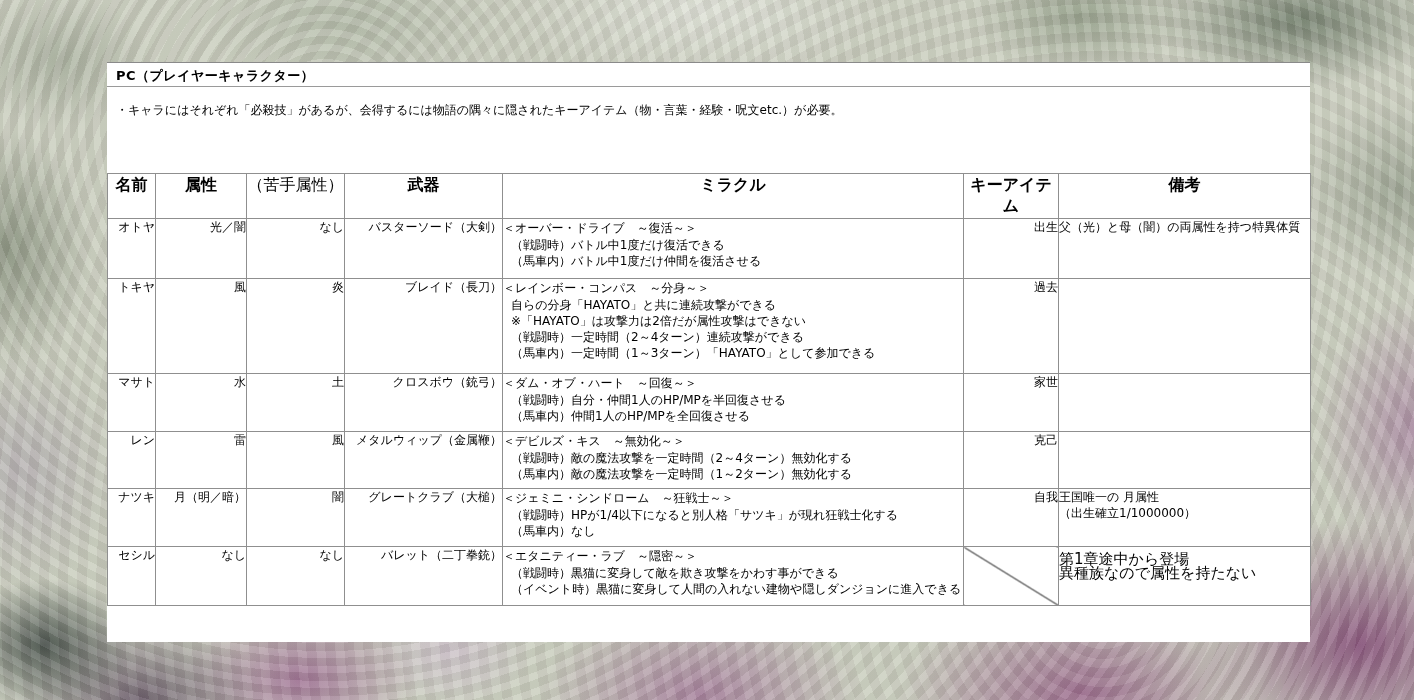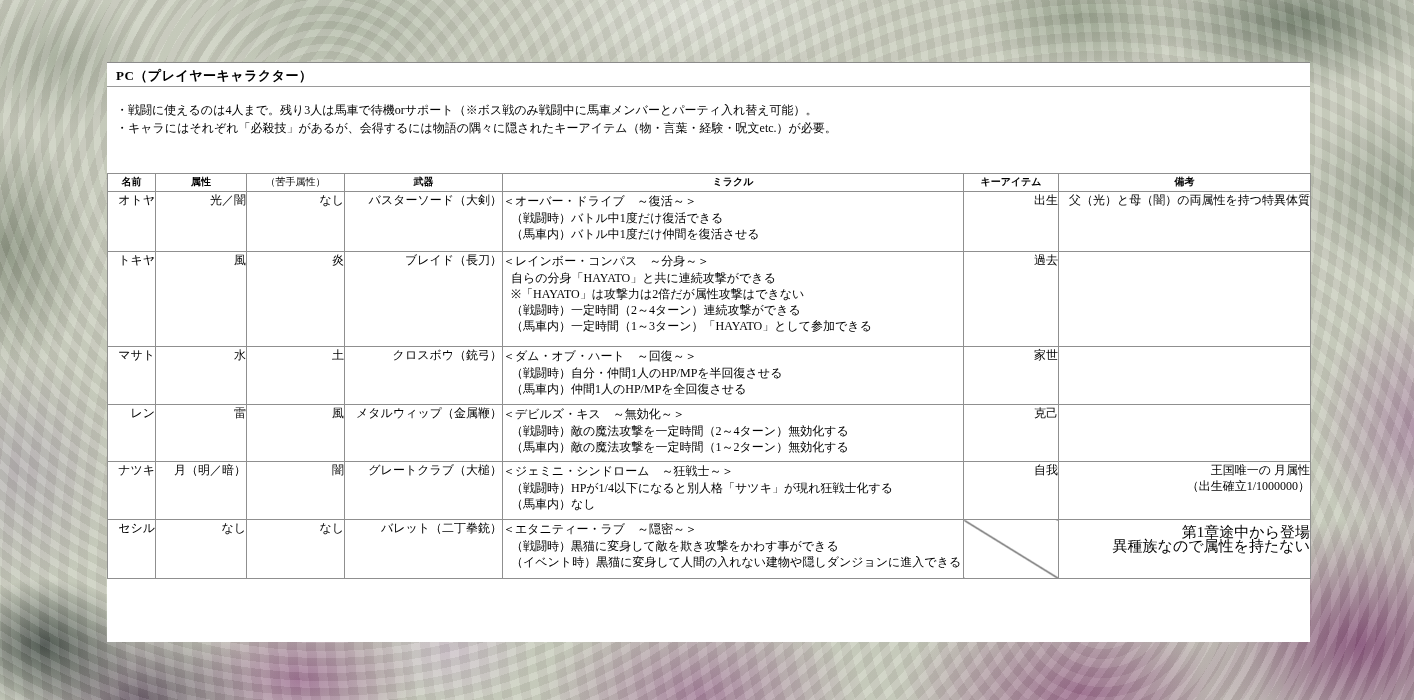--- a/index.html
+++ b/index.html
@@ -30,21 +30,21 @@
       #c9cdbd;
   }
   #screen::before{
     content:"";position:absolute;inset:0;pointer-events:none;
     background:
       repeating-radial-gradient(circle at 23% 18%, rgba(255,255,255,.10) 0 7px, rgba(92,104,84,.07) 7px 15px),
       repeating-radial-gradient(circle at 78% 86%, rgba(255,255,255,.08) 0 9px, rgba(96,60,92,.06) 9px 19px);
   }
   #panel{
     position:absolute;left:107px;top:62px;width:1203px;height:580px;
-    background:#fff;border-top:1px solid #8a8a8a;box-sizing:border-box;font-family:Liberation Serif, serif;
+    background:#fff;border-top:1px solid #8a8a8a;box-sizing:border-box;
   }
   .panel-title{
     position:absolute;left:9px;top:4px;
     font-size:13px;font-weight:bold;letter-spacing:.5px;
   }
   .panel-rule{
     position:absolute;left:0;top:23px;width:100%;height:0;
     border-top:1px solid #9a9a9a;
   }
   .notes{
@@ -53,45 +53,44 @@
   }
   table.pc{
     position:absolute;left:0;top:110px;
     width:1203px;border-collapse:collapse;table-layout:fixed;
     font-size:12px;
   }
   table.pc th, table.pc td{
     border:1px solid #8f8f8f;vertical-align:top;padding:0;overflow:hidden;
   }
   tr.hdr{height:18px;}
-  tr.hdr th{font-weight:bold;font-size:10px;text-align:center;padding:1px 0;}
+  tr.hdr th{font-weight:bold;font-size:16px;text-align:center;padding:1px 0;}
   tr.hdr th.normal{font-weight:normal;}
   td.c-center{text-align:right;padding-top:4px;}
   td.c-miracle{padding:2px 2px 0 5px;}
   .m-title{line-height:18px;white-space:nowrap;}
   .m-line{line-height:16px;padding-left:8px;white-space:nowrap;}
-  td.c-rem{text-align:right;padding-top:4px;line-height:16px;}
+  td.c-rem{text-align:left;padding-top:4px;line-height:16px;}
   td.c-rem.small{font-size:15px;line-height:14px;padding-top:5px;}
   td.slash{
     background:linear-gradient(to right top,
       transparent calc(50% - 1px), #555 calc(50% - .25px),
       #555 calc(50% + .25px), transparent calc(50% + 1px));
   }
 </style>
 </head>
 <body>
 
 <div id="screen">
   <div id="panel">
 
     <div class="panel-title">PC（プレイヤーキャラクター）</div>
     <div class="panel-rule"></div>
 
     <div class="notes">
-      <div>・戦闘に使えるのは4人まで。残り3人は馬車で待機orサポート（※ボス戦のみ戦闘中に馬車メンバーとパーティ入れ替え可能）。</div>
       <div>・キャラにはそれぞれ「必殺技」があるが、会得するには物語の隅々に隠されたキーアイテム（物・言葉・経験・呪文etc.）が必要。</div>
     </div>
 
     <table class="pc">
       <colgroup>
         <col style="width:48px">
           <col style="width:91px">
           <col style="width:98px">
         <col style="width:158px">
           <col style="width:461px">

